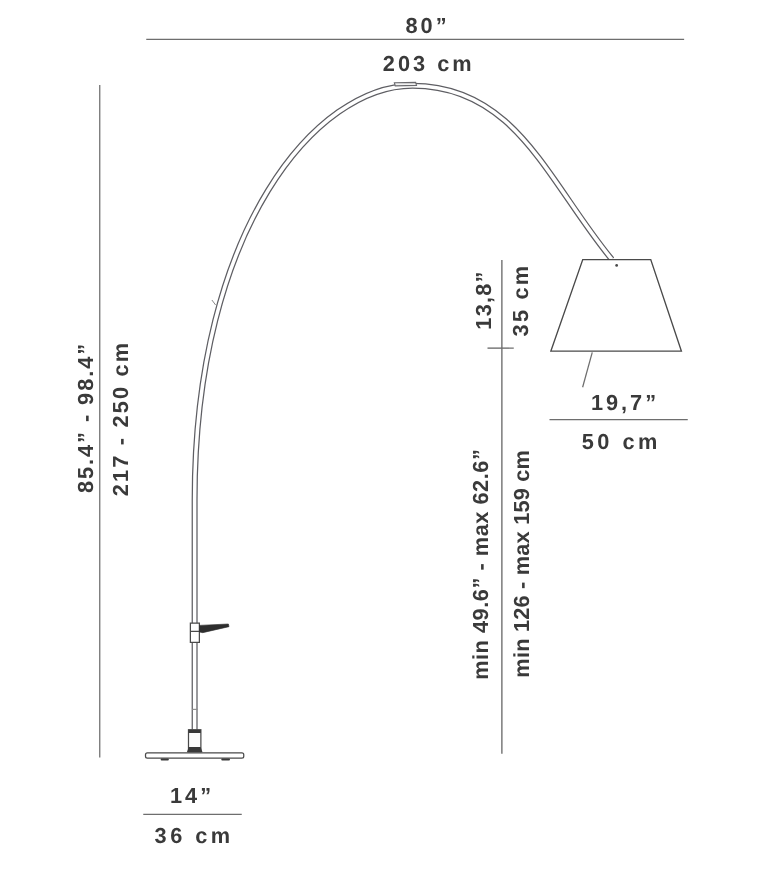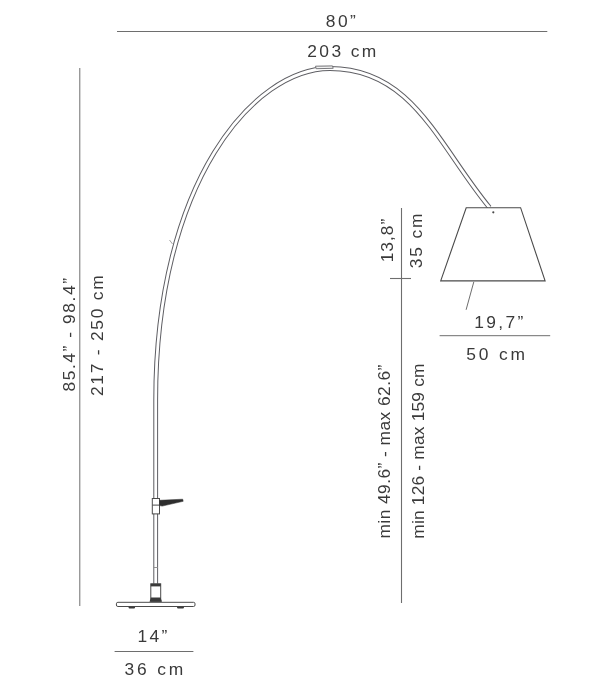--- a/index.html
+++ b/index.html
@@ -1,16 +1,16 @@
 <!DOCTYPE html>
 <html><head>
 <meta charset="utf-8">
 <style>
   html,body{margin:0;padding:0;background:#ffffff;}
-  .stage{position:relative;width:610px;height:696px;background:#ffffff;overflow:hidden;}
+  .stage{position:relative;width:610px;height:696px;background:#ffffff;overflow:hidden;font-weight:bold;}
   svg text{font-family:"Liberation Sans", sans-serif;fill:#3a3a3a;font-size:17.4px;-webkit-text-stroke:0.25px #3a3a3a;}
   .h{letter-spacing:2.4px;}
 </style>
 </head>
 <body>
 <div class="stage">
 <svg width="610" height="696" viewBox="0 0 610 696" xmlns="http://www.w3.org/2000/svg">
 
   <text x="342" y="26.5" text-anchor="middle" class="h">80”</text>
 

